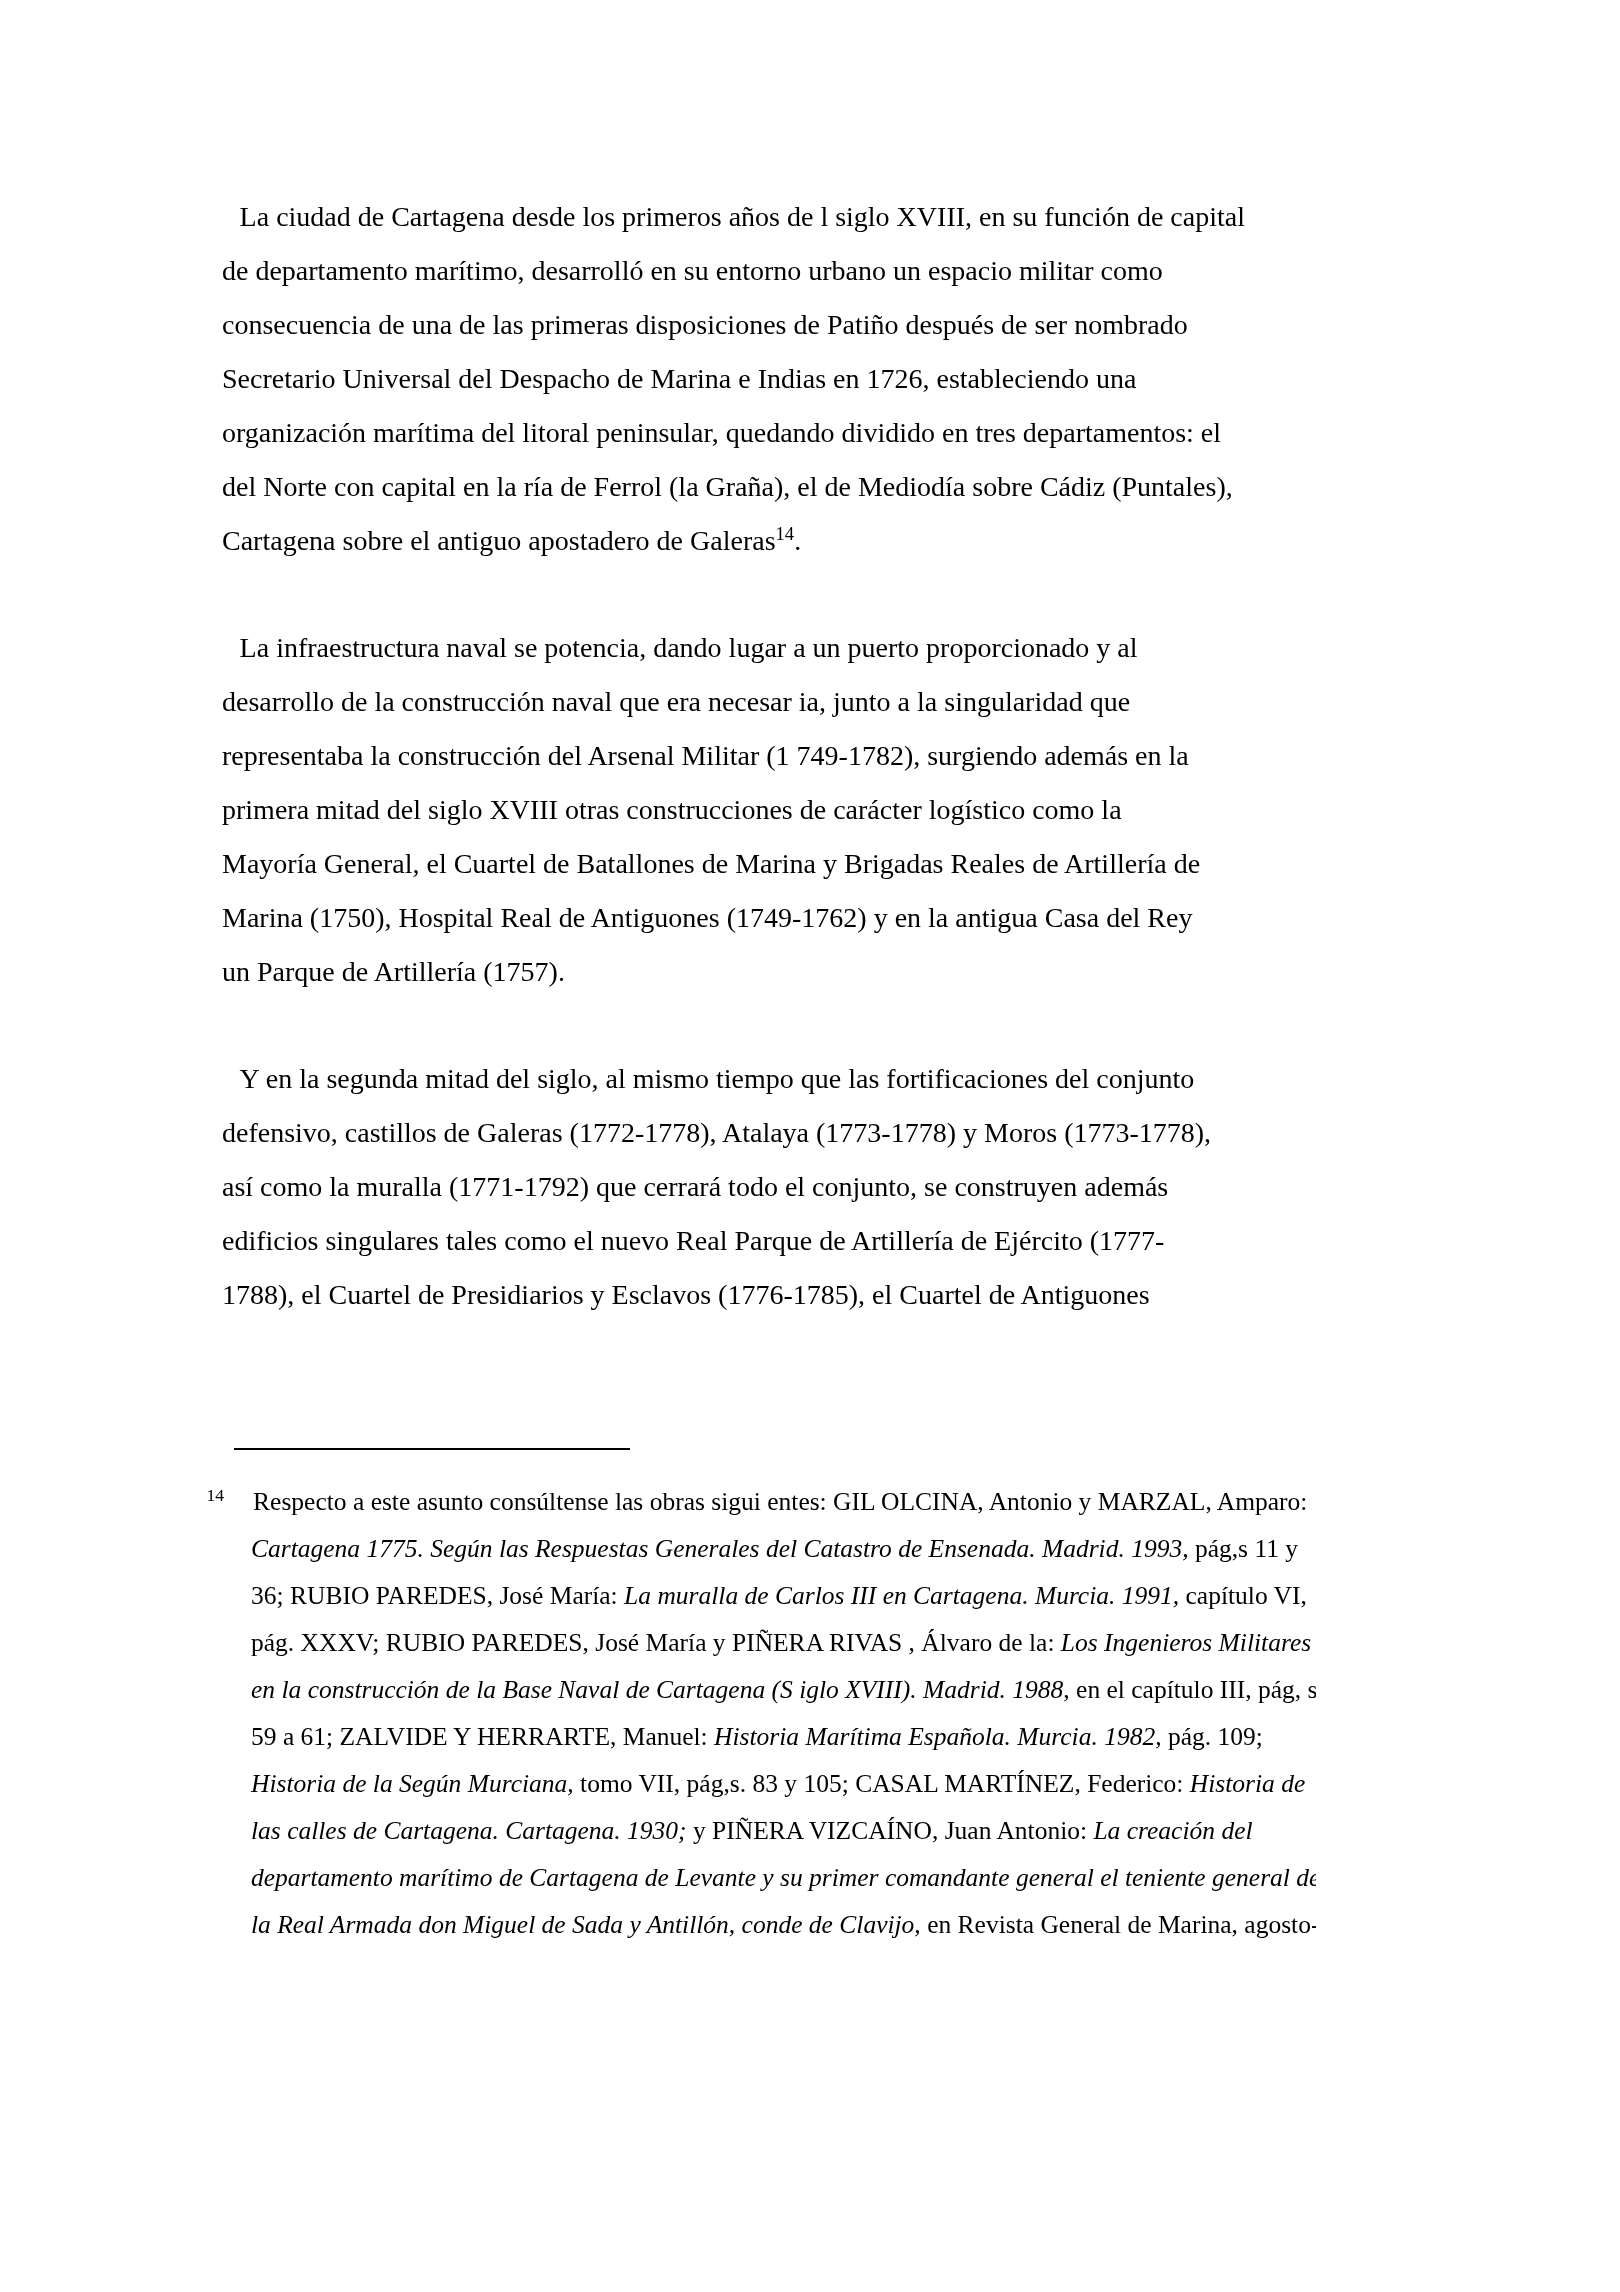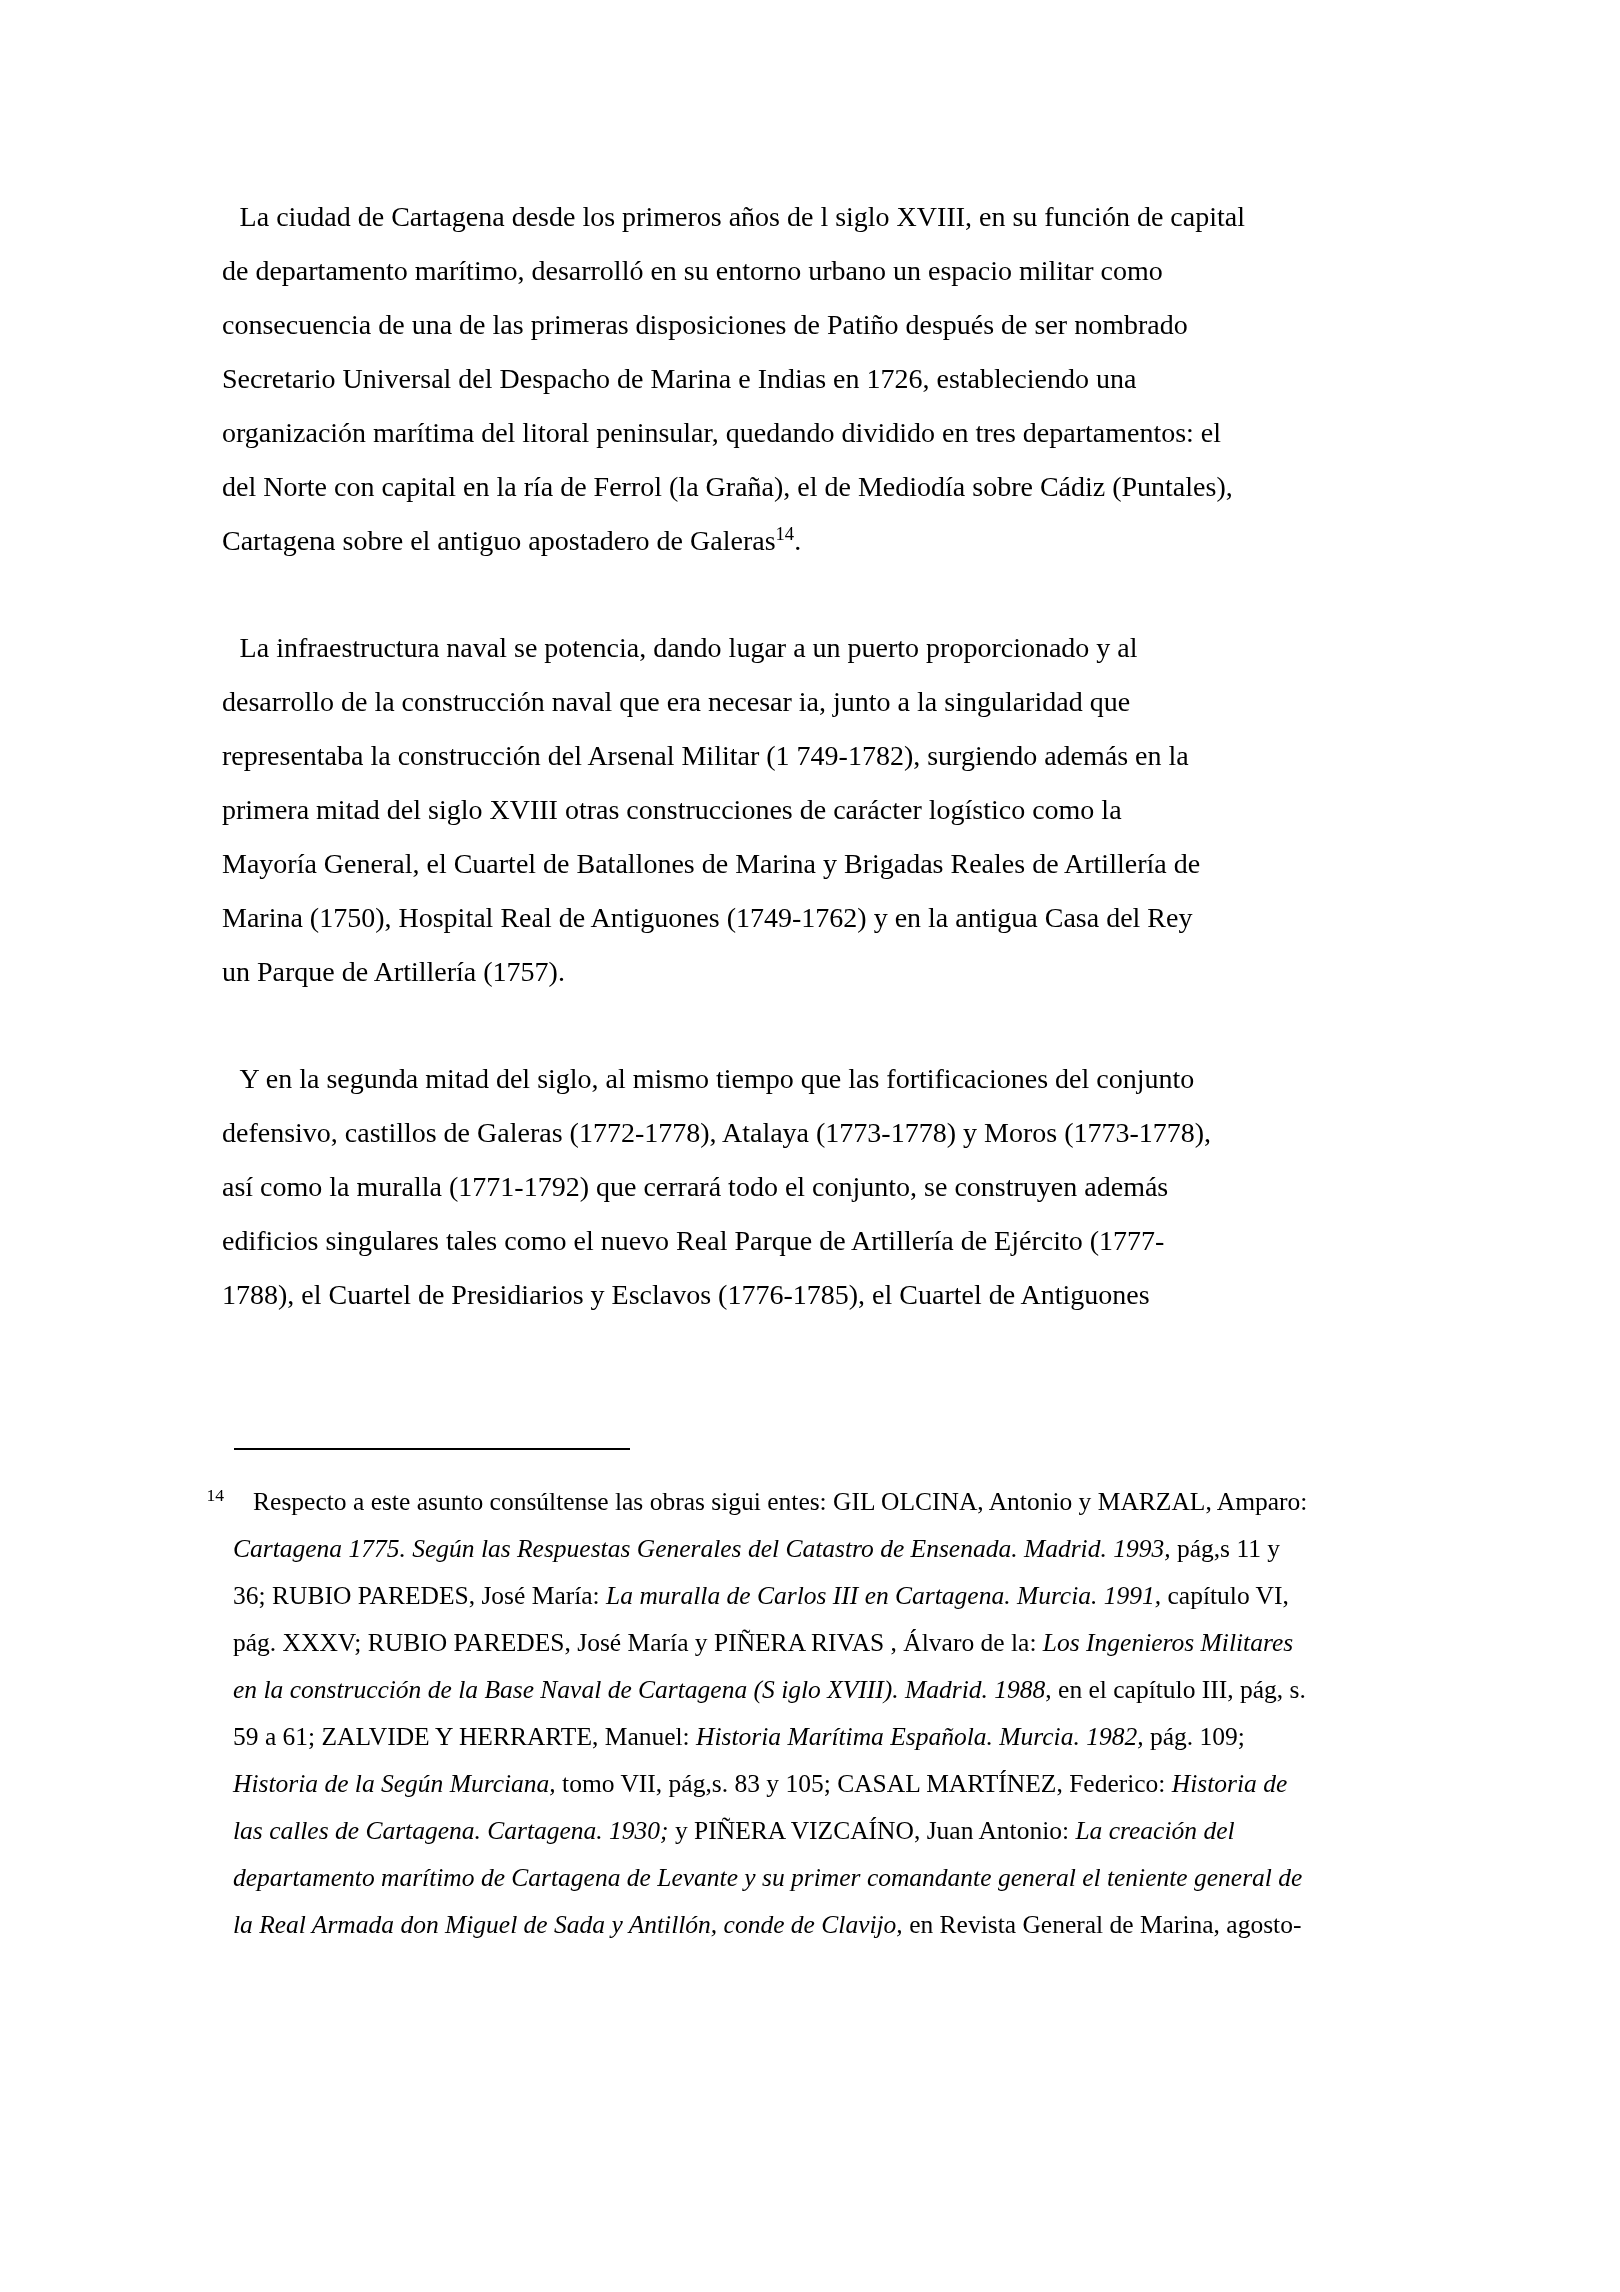--- a/index.html
+++ b/index.html
@@ -46,20 +46,21 @@
   .footnote {
     position: absolute;
     left: 233px;
     top: 1478px;
     width: 1215px;
   }
   .footnote .line {
     height: 47px;
     line-height: 47px;
     font-size: 25.5px;
+    margin-left: 18px;
   }
   .footnote .line.fn-first { margin-left: -26.5px; }
   .fn-marker {
     vertical-align: super;
     font-size: 17.6px;
     line-height: 0;
     margin-right: 29px;
   }
   .page-number {
     position: absolute;

